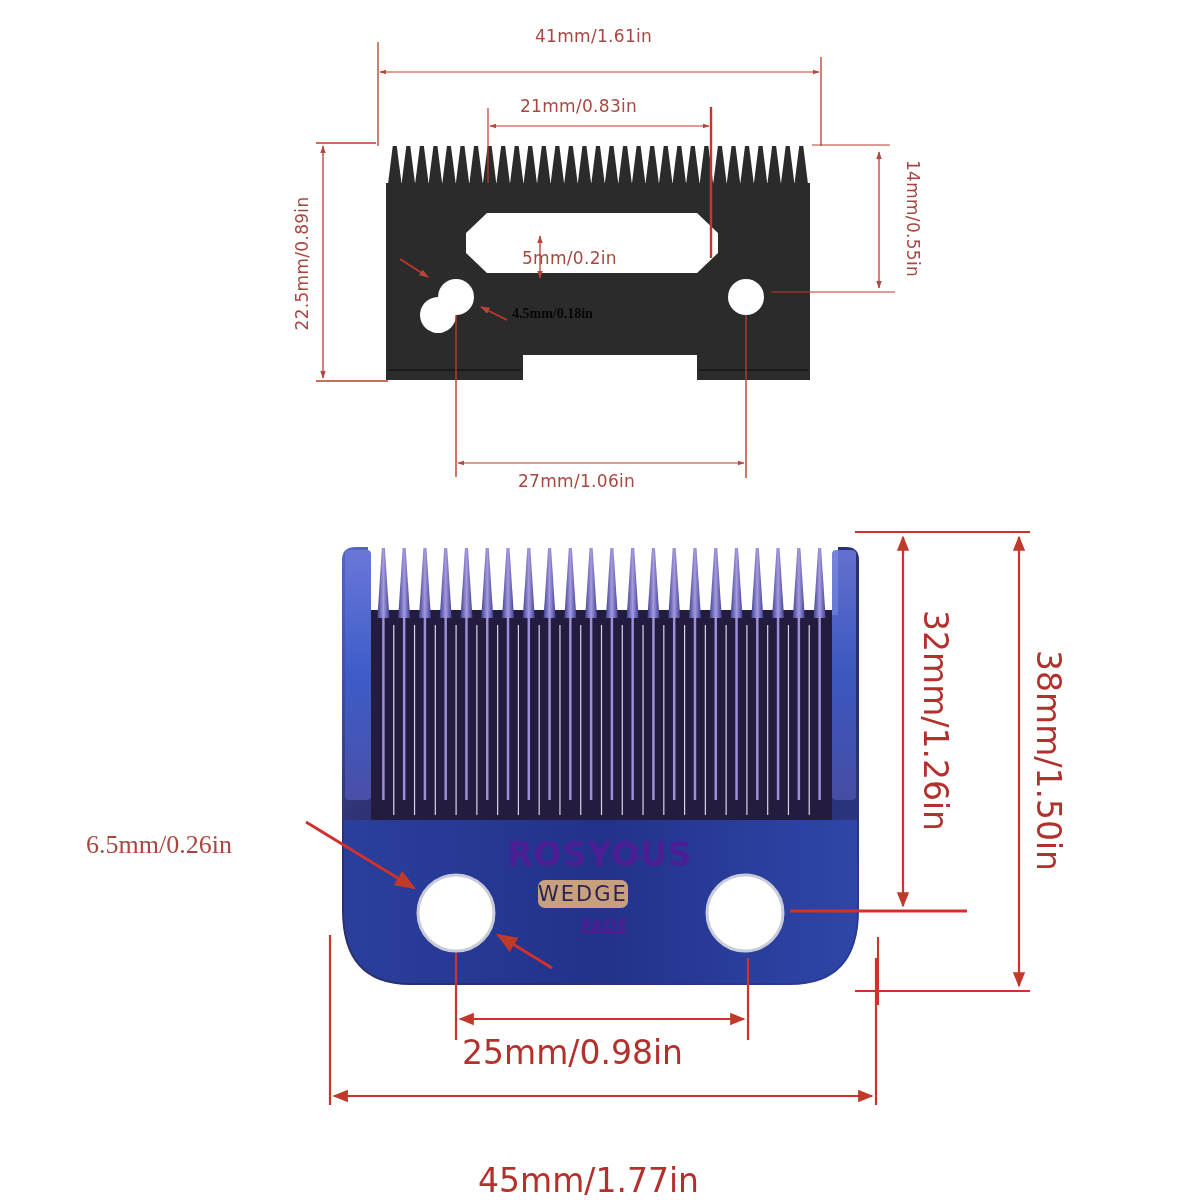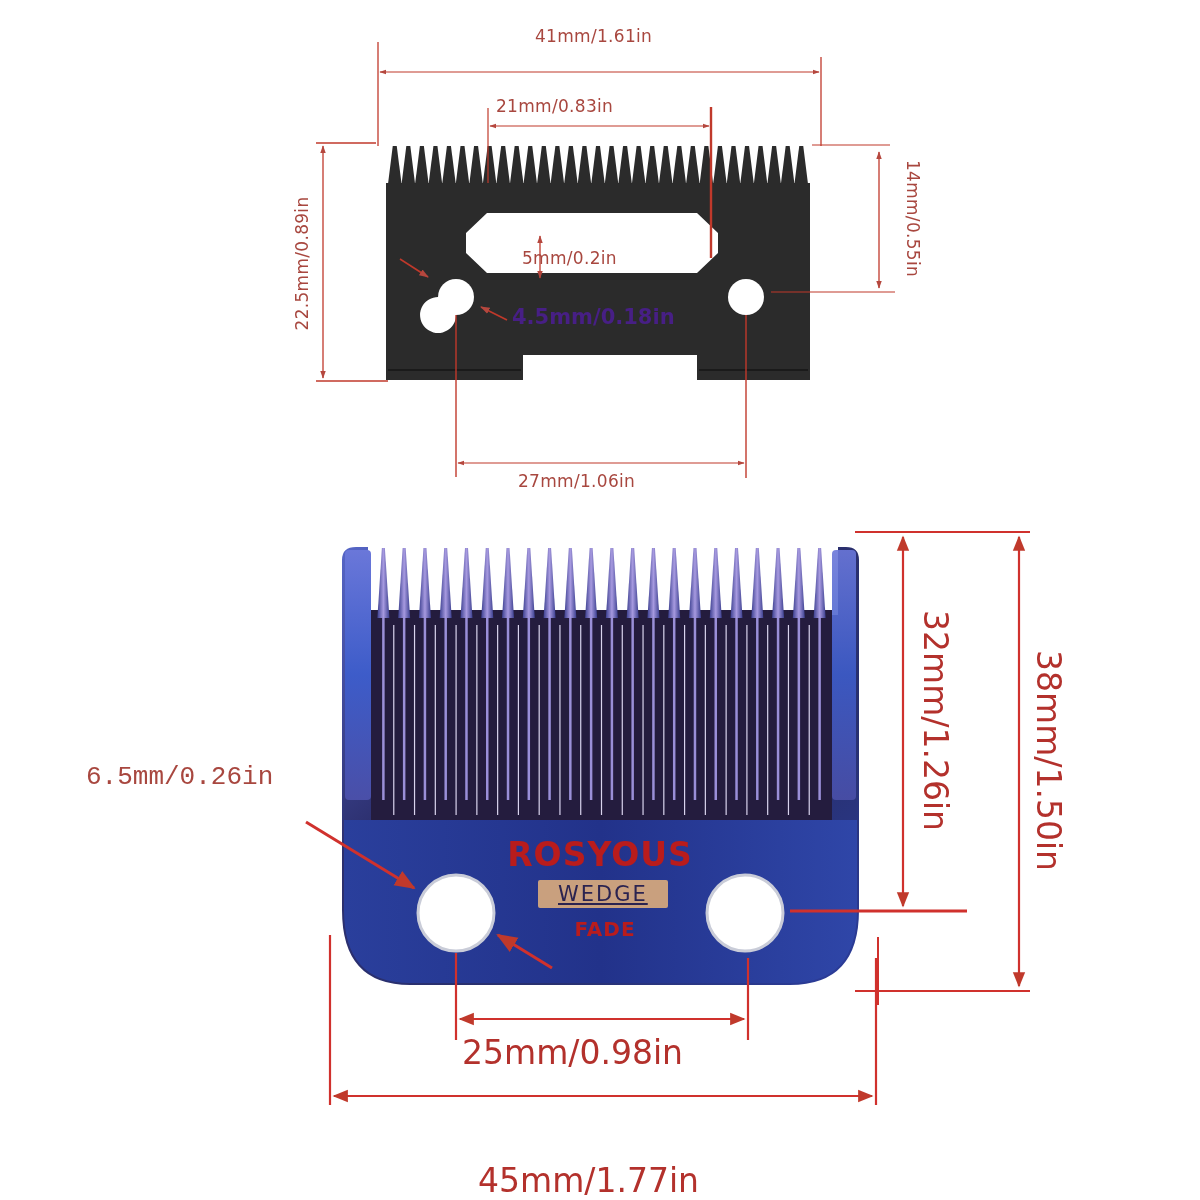--- a/index.html
+++ b/index.html
@@ -2,27 +2,27 @@
 <html><head>
 <meta charset="utf-8">
 <style>
   html, body { margin: 0; padding: 0; background: #ffffff; }
   body { width: 1200px; height: 1200px; position: relative; overflow: hidden;
          font-family: "DejaVu Sans", sans-serif; }
   #canvas { position: absolute; left: 0; top: 0; width: 1200px; height: 1200px; }
   .lbl { position: absolute; color: #b5403a; white-space: nowrap; line-height: 1; }
   .lbl-sm { font-family: "DejaVu Sans", sans-serif; font-size: 17px; letter-spacing: 0.3px; color: #a8473f; }
   .lbl-lg { font-family: "DejaVu Sans", sans-serif; font-size: 33px; color: #b3312c; }
-  .lbl-on-blade { color: #4c1d95; font-weight: bold; font-size: 21px; opacity: 0.85; }
+  .lbl-on-blade { color: #000000; font-weight: bold; font-size: 14px; opacity: 0.85; font-family: Liberation Serif, serif; }
   .rot-ccw { transform-origin: center center; transform: rotate(-90deg); }
   .rot-cw  { transform-origin: center center; transform: rotate(90deg); }
-  .brand { position: absolute; color: #b91c1c; font-family: "DejaVu Sans", sans-serif; font-weight: bold; text-align: center; white-space: nowrap; }
+  .brand { position: absolute; color: #4c1d95; font-family: "DejaVu Sans", sans-serif; font-weight: bold; text-align: center; white-space: nowrap; }
   .brand-main { font-size: 33px; letter-spacing: 1px; }
-  .brand-box { background: #c9a07e; color: #2b2350; font-size: 21px; font-weight: normal; letter-spacing: 2px; padding: 2px 20px; border-radius: 2px; text-decoration: underline; }
-  .brand-sub { font-size: 20px; letter-spacing: 1px; }
+  .brand-box { background: #c9a07e; color: #2b2350; font-size: 21px; font-weight: normal; letter-spacing: 2px; padding: 2px 0; border-radius: 7px; }
+  .brand-sub { font-size: 15px; letter-spacing: 1px; text-decoration: underline; }
 </style>
 </head>
 <body>
 
 <svg id="canvas" width="1200" height="1200" viewBox="0 0 1200 1200" xmlns="http://www.w3.org/2000/svg">
   <defs>
     <marker id="arr" viewBox="0 0 10 10" refX="9" refY="5" markerWidth="7" markerHeight="7" orient="auto-start-reverse">
       <path d="M0,1 L10,5 L0,9 z" fill="#c0392b"></path>
     </marker>
     <marker id="arrS" viewBox="0 0 10 10" refX="9" refY="5" markerWidth="6" markerHeight="6" orient="auto-start-reverse">
@@ -232,28 +232,28 @@
     <line x1="748" y1="958" x2="748" y2="1040" stroke-width="2.2"></line>
     <line x1="460" y1="1019" x2="744" y2="1019" stroke-width="2.2" marker-start="url(#arr)" marker-end="url(#arr)"></line>
 
     <line x1="330" y1="935" x2="330" y2="1105" stroke-width="2.2"></line>
     <line x1="876" y1="958" x2="876" y2="1105" stroke-width="2.2"></line>
     <line x1="334" y1="1096" x2="872" y2="1096" stroke-width="2.2" marker-start="url(#arr)" marker-end="url(#arr)"></line>
   </g>
 </svg>
 
 <div class="lbl lbl-sm" style="left:535px; top:28px;">41mm/1.61in</div>
-<div class="lbl lbl-sm" style="left:496px; top:98px;">21mm/0.83in</div>
+<div class="lbl lbl-sm" style="left:520px; top:98px;">21mm/0.83in</div>
 <div class="lbl lbl-sm rot-ccw" style="left:232px; top:255px; width:140px; text-align:center;">22.5mm/0.89in</div>
 <div class="lbl lbl-sm rot-cw" style="left:852px; top:210px; width:120px; text-align:center;">14mm/0.55in</div>
 <div class="lbl lbl-sm" style="left:522px; top:250px;">5mm/0.2in</div>
 <div class="lbl lbl-on-blade" style="left:512px; top:307px;">4.5mm/0.18in</div>
 <div class="lbl lbl-sm" style="left:518px; top:473px;">27mm/1.06in</div>
 
 <div class="brand brand-main" style="left:490px; top:835px; width:220px;">ROSYOUS</div>
 <div class="brand brand-box" style="left:538px; top:880px;">WEDGE</div>
 <div class="brand brand-sub" style="left:560px; top:917px; width:90px;">FADE</div>
 
-<div class="lbl" style="left:86px; top:764px; font-size:26px; color:#a8473f; font-family:Liberation Mono, monospace;">6.5mm/0.26in</div>
+<div class="lbl" style="left:86px; top:832px; font-size:26px; color:#a8473f; font-family:Liberation Serif, serif;">6.5mm/0.26in</div>
 <div class="lbl lbl-lg rot-cw" style="left:805px; top:704px; width:260px; text-align:center;">32mm/1.26in</div>
 <div class="lbl lbl-lg rot-cw" style="left:918px; top:744px; width:260px; text-align:center;">38mm/1.50in</div>
 <div class="lbl lbl-lg" style="left:462px; top:1036px;">25mm/0.98in</div>
 <div class="lbl lbl-lg" style="left:478px; top:1164px;">45mm/1.77in</div>
 
 </body></html>

